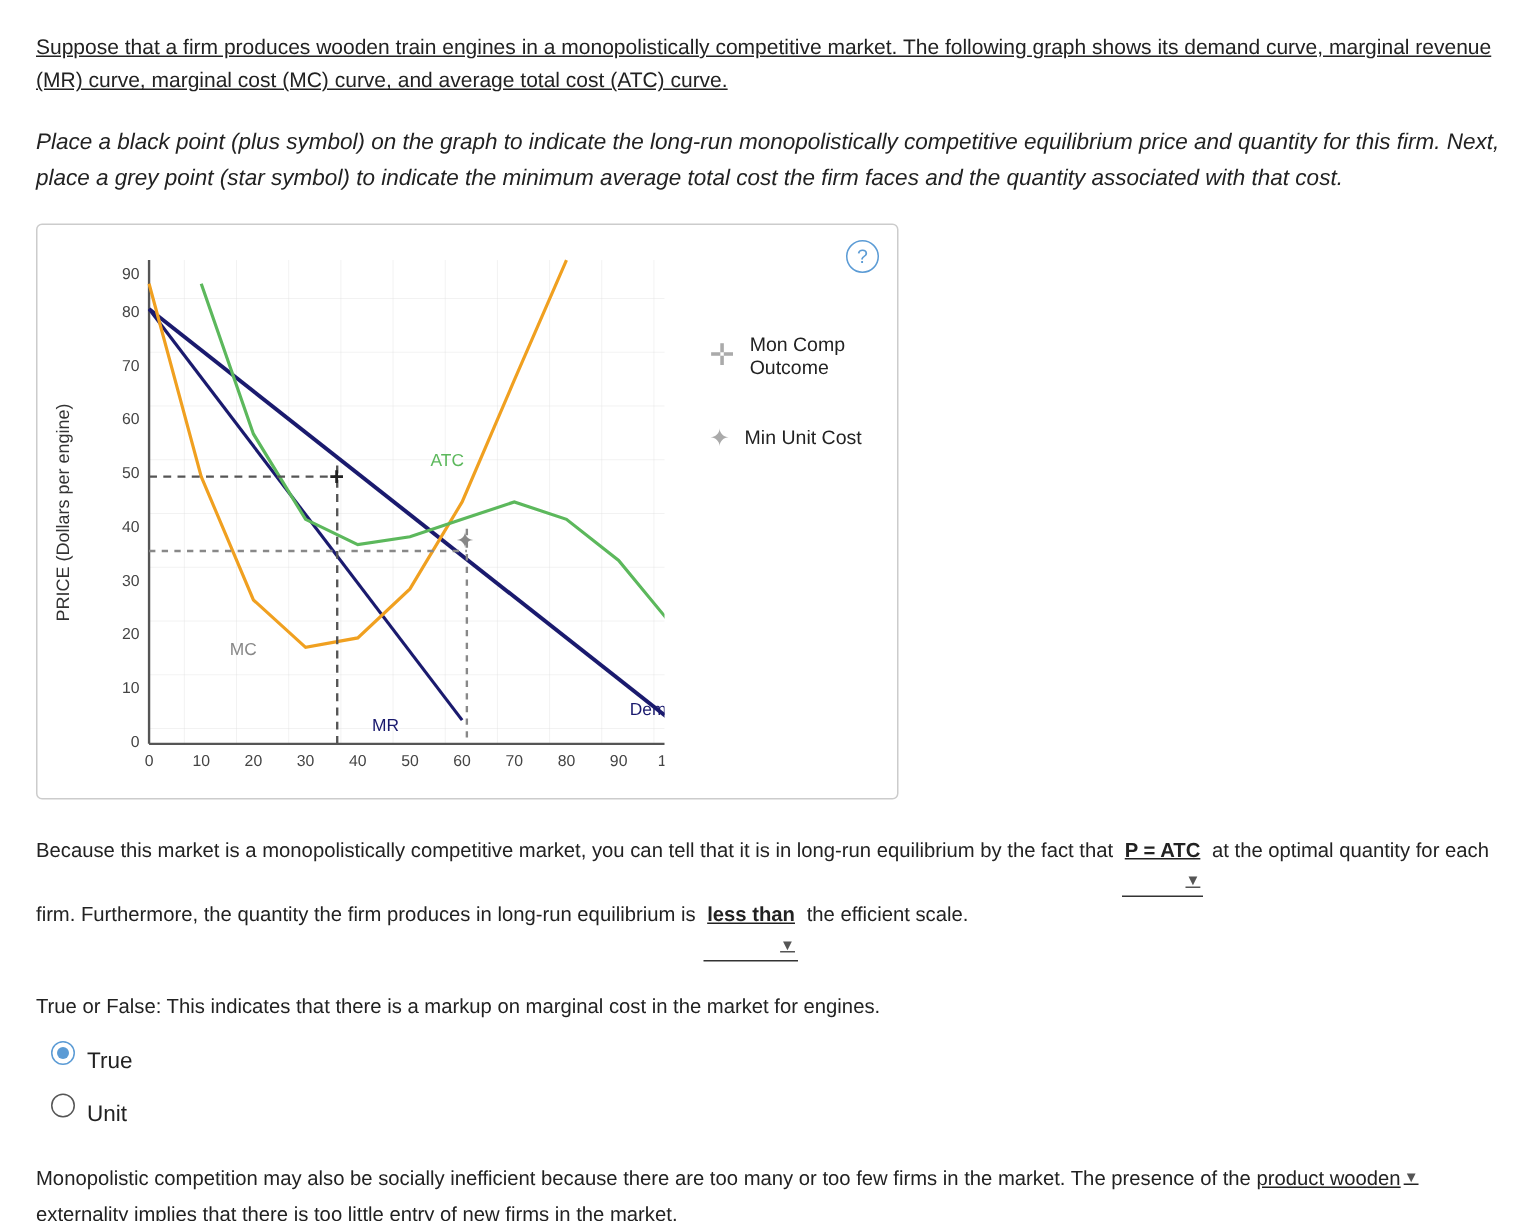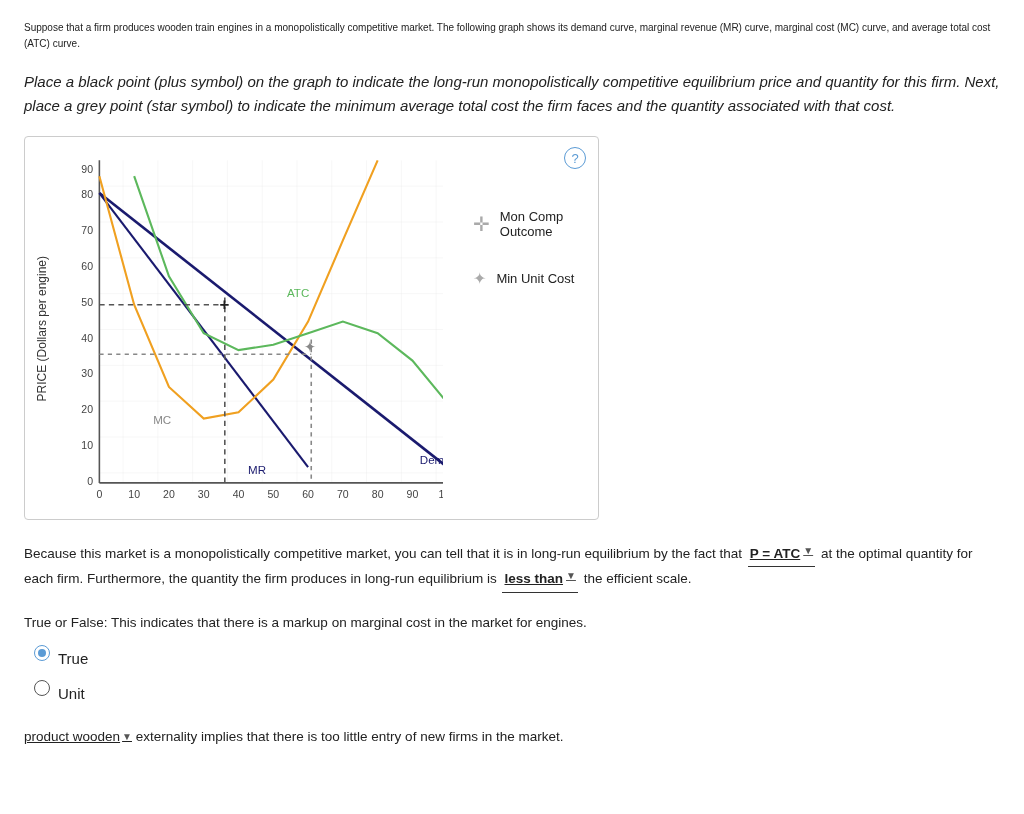--- a/index.html
+++ b/index.html
@@ -5,23 +5,24 @@
     * { box-sizing: border-box; margin: 0; padding: 0; }
     body {
       font-family: Arial, sans-serif;
       font-size: 14px;
       background: #fff;
       color: #222;
       padding: 20px 24px;
       max-width: 1024px;
     }
     .intro-text {
-      font-size: 10px;
+      font-size: 14px;
       line-height: 1.6;
       margin-bottom: 18px;
+      text-decoration: underline;
     }
     .instruction-text {
       font-style: italic;
       font-size: 15px;
       line-height: 1.6;
       margin-bottom: 18px;
     }
     .graph-container {
       border: 1px solid #ccc;
       border-radius: 4px;
@@ -96,26 +97,27 @@
       width: 370px;
     }
     
     .bottom-section {
       margin-top: 10px;
       font-size: 13.5px;
       line-height: 1.8;
     }
     .inline-dropdown {
       display: inline-flex;
-      align-items: flex-start;
+      align-items: flex-end;
       border-bottom: 1.5px solid #333;
       padding: 0 2px;
       cursor: pointer;
       position: relative;
       margin: 0 2px;
+      flex-direction: column;
     }
     .inline-dropdown span {
       font-weight: bold;
       text-decoration: underline;
       color: #222;
     }
     .inline-dropdown .arrow {
       margin-left: 3px;
       font-size: 10px;
       color: #555;
@@ -312,20 +314,21 @@
       </div>
       <div class="radio-item">
         <div class="radio-circle"></div>
         <span>Unit</span>
       </div>
     </div>
   </div>
 
   <div class="monopolistic-section">
     <p>
+      <span>Monopolistic competition may also be socially inefficient because there are too many or too few firms in the market. The presence of the</span>
       <span class="underline-dropdown">
         <span>product wooden</span>
         <span class="arrow">▼</span>
       </span>
       <span>externality implies that there is too little entry of new firms in the market.</span>
     </p>
   </div>
 </div>
 
 </body></html>

